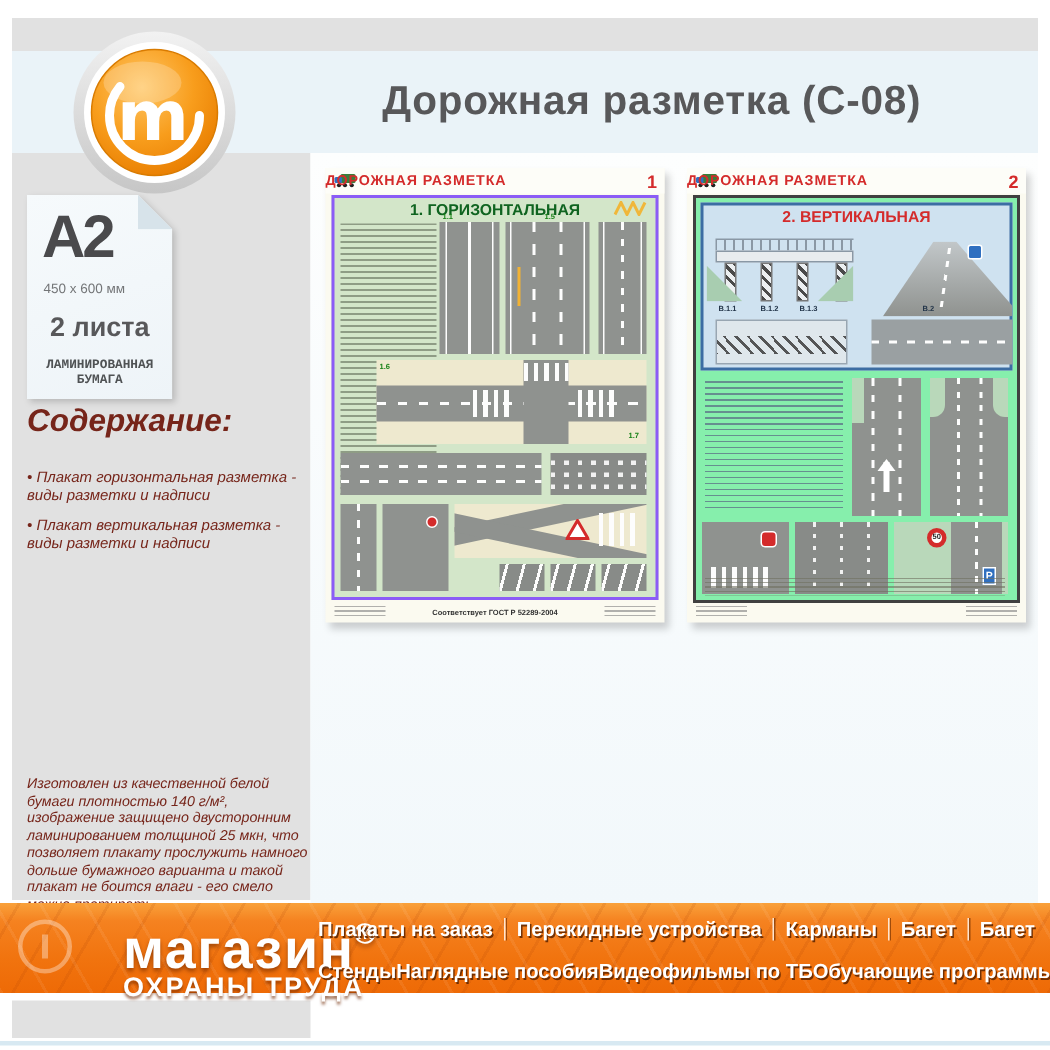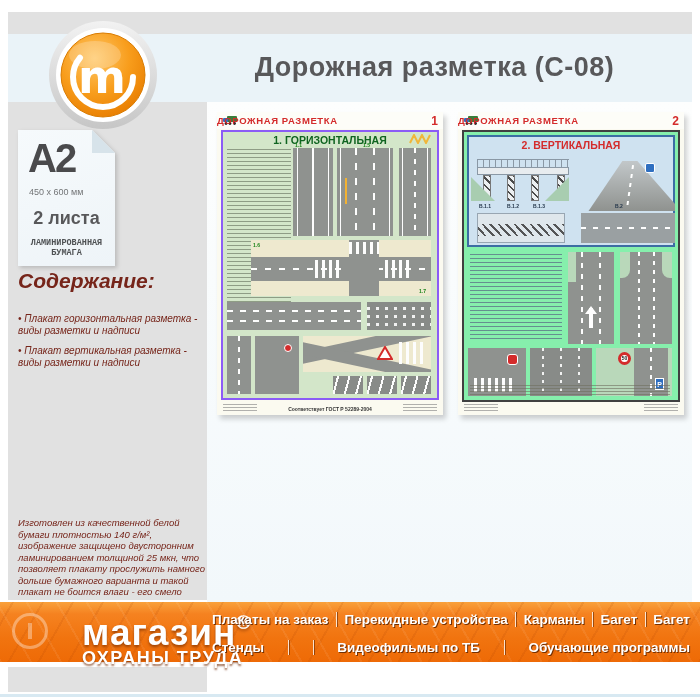--- a/index.html
+++ b/index.html
@@ -394,20 +394,21 @@
       <span class="sep"></span>
       <span class="menu-item">Карманы</span>
       <span class="sep"></span>
       <span class="menu-item">Багет</span>
       <span class="sep"></span>
       <span class="menu-item">Багет</span>
     </div>
     <div class="menu-row r2">
       <span class="menu-item">Стенды</span>
       <span class="sep"></span>
+      <span class="menu-item">Наглядные пособия</span>
       <span class="sep"></span>
       <span class="menu-item">Видеофильмы по ТБ</span>
       <span class="sep"></span>
       <span class="menu-item">Обучающие программы</span>
     </div>
   </div>
 
 </div>
 
 </body></html>

